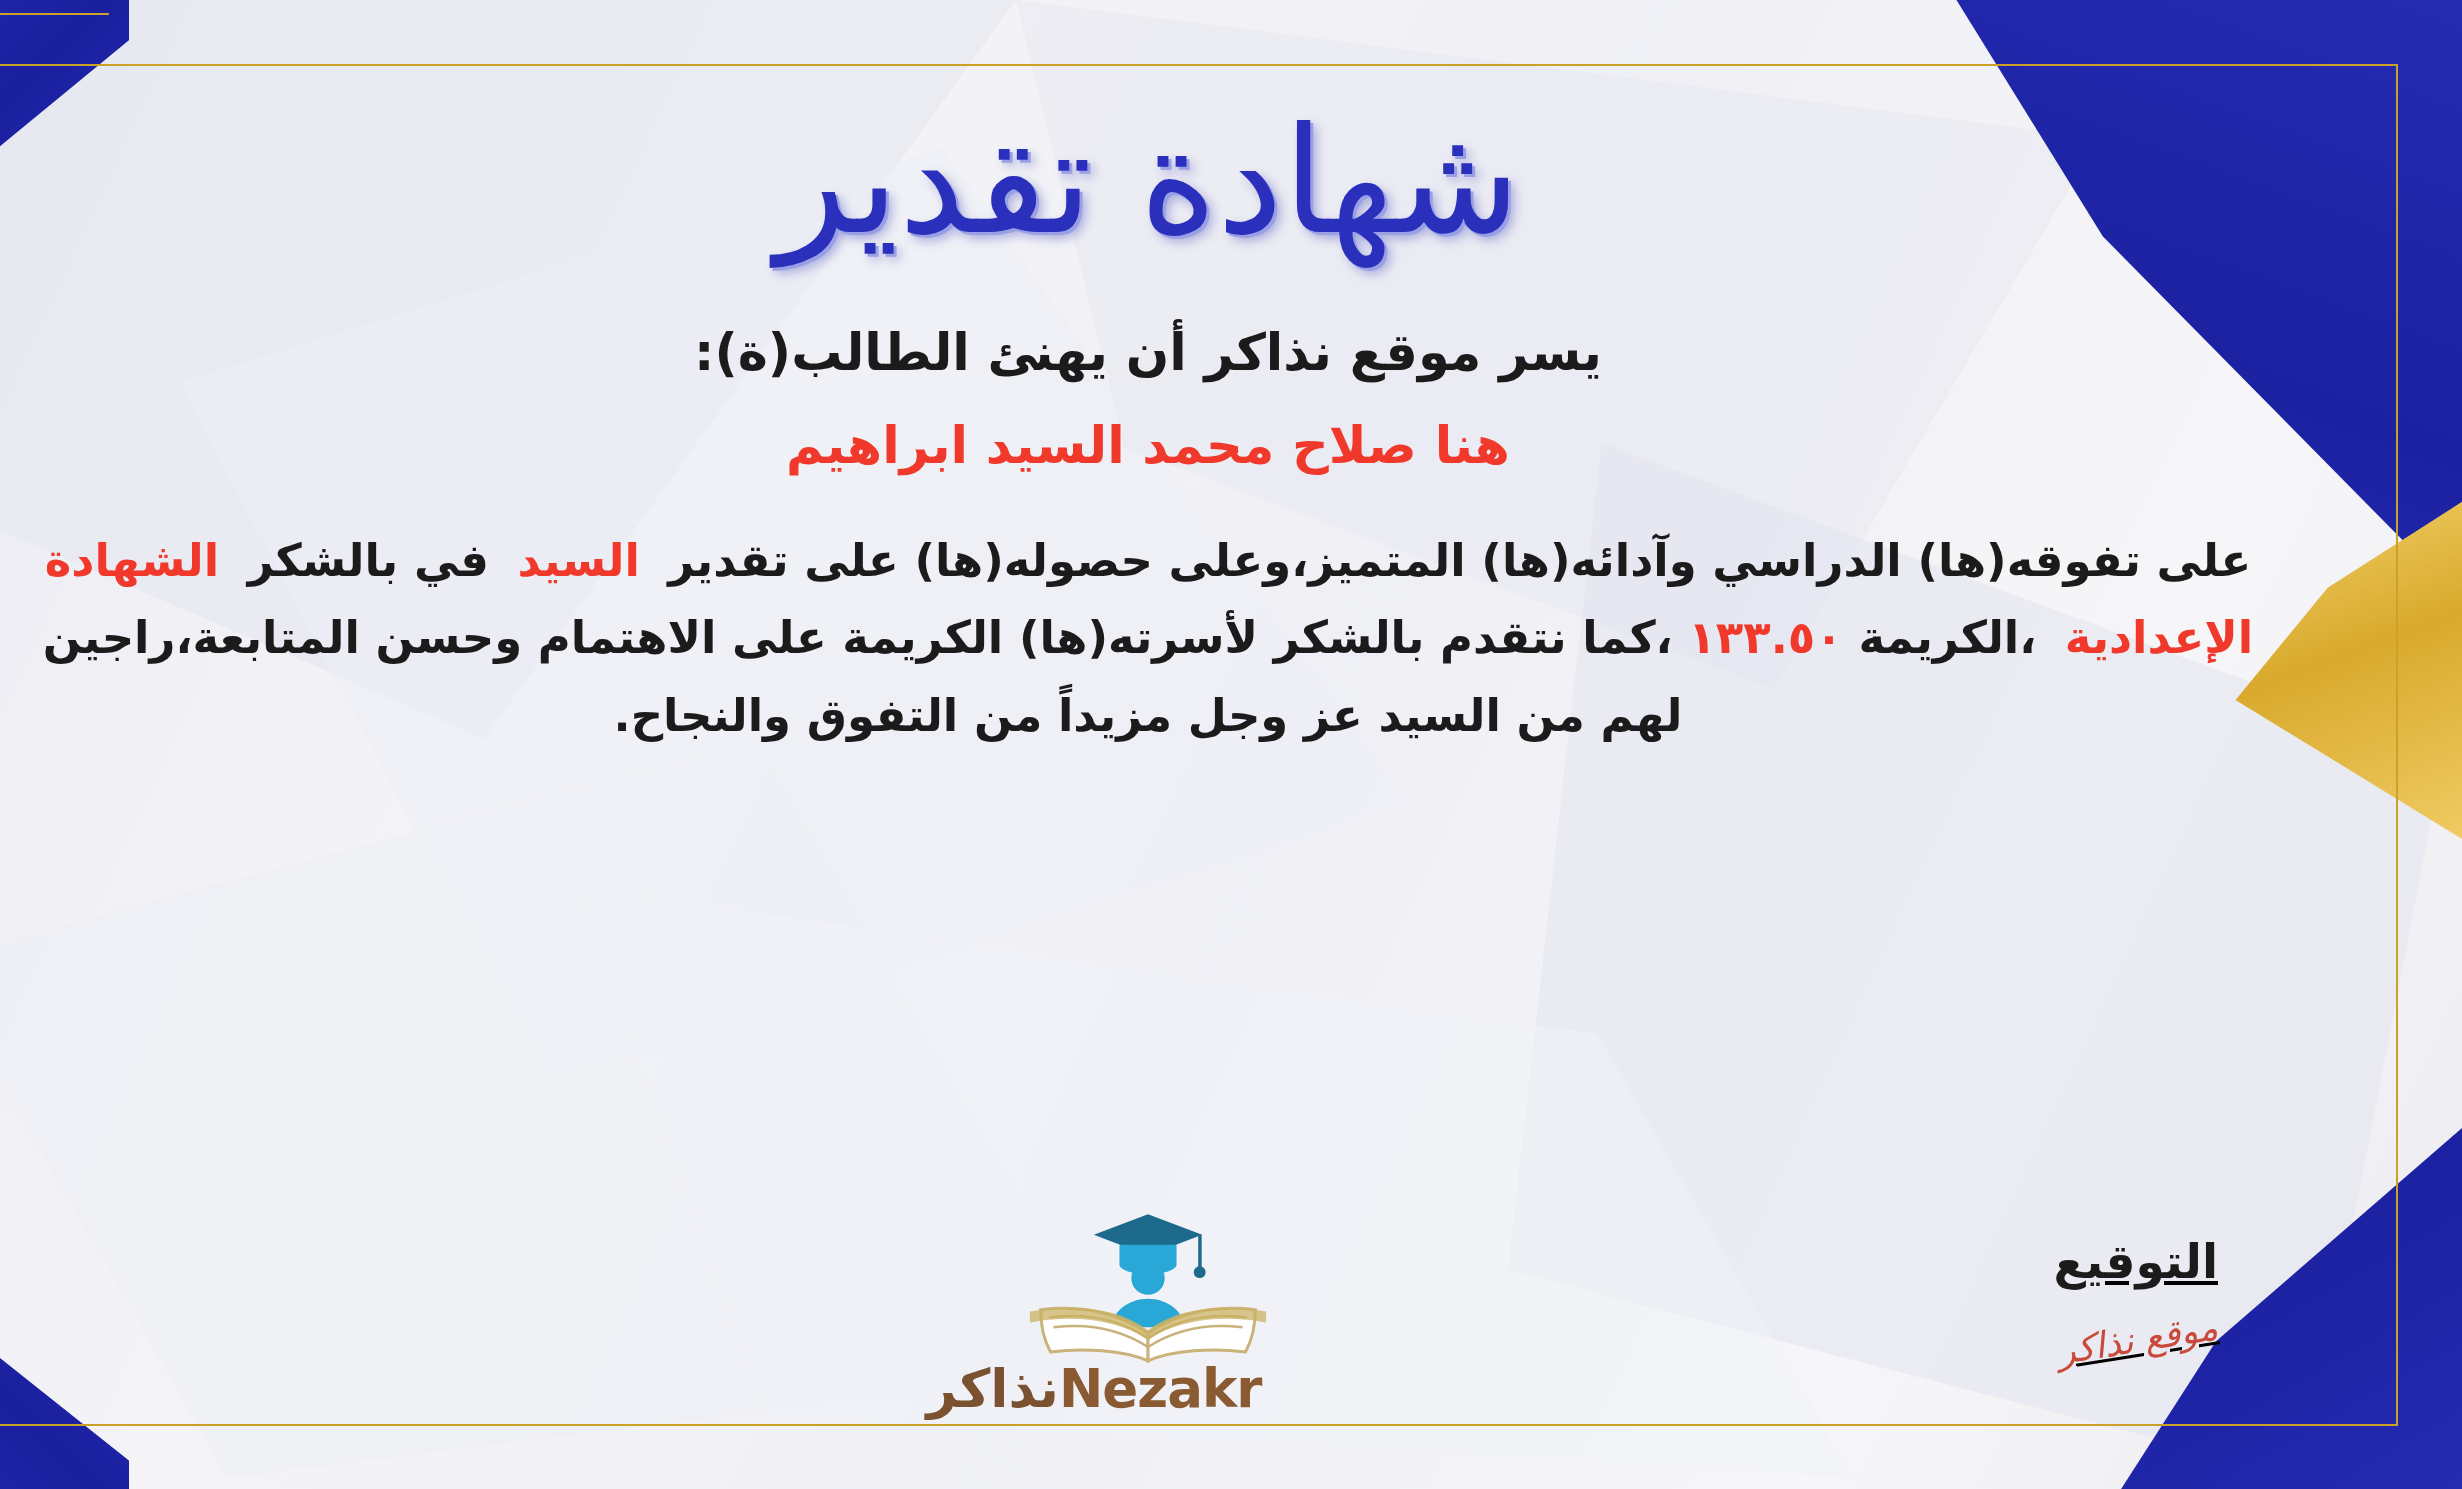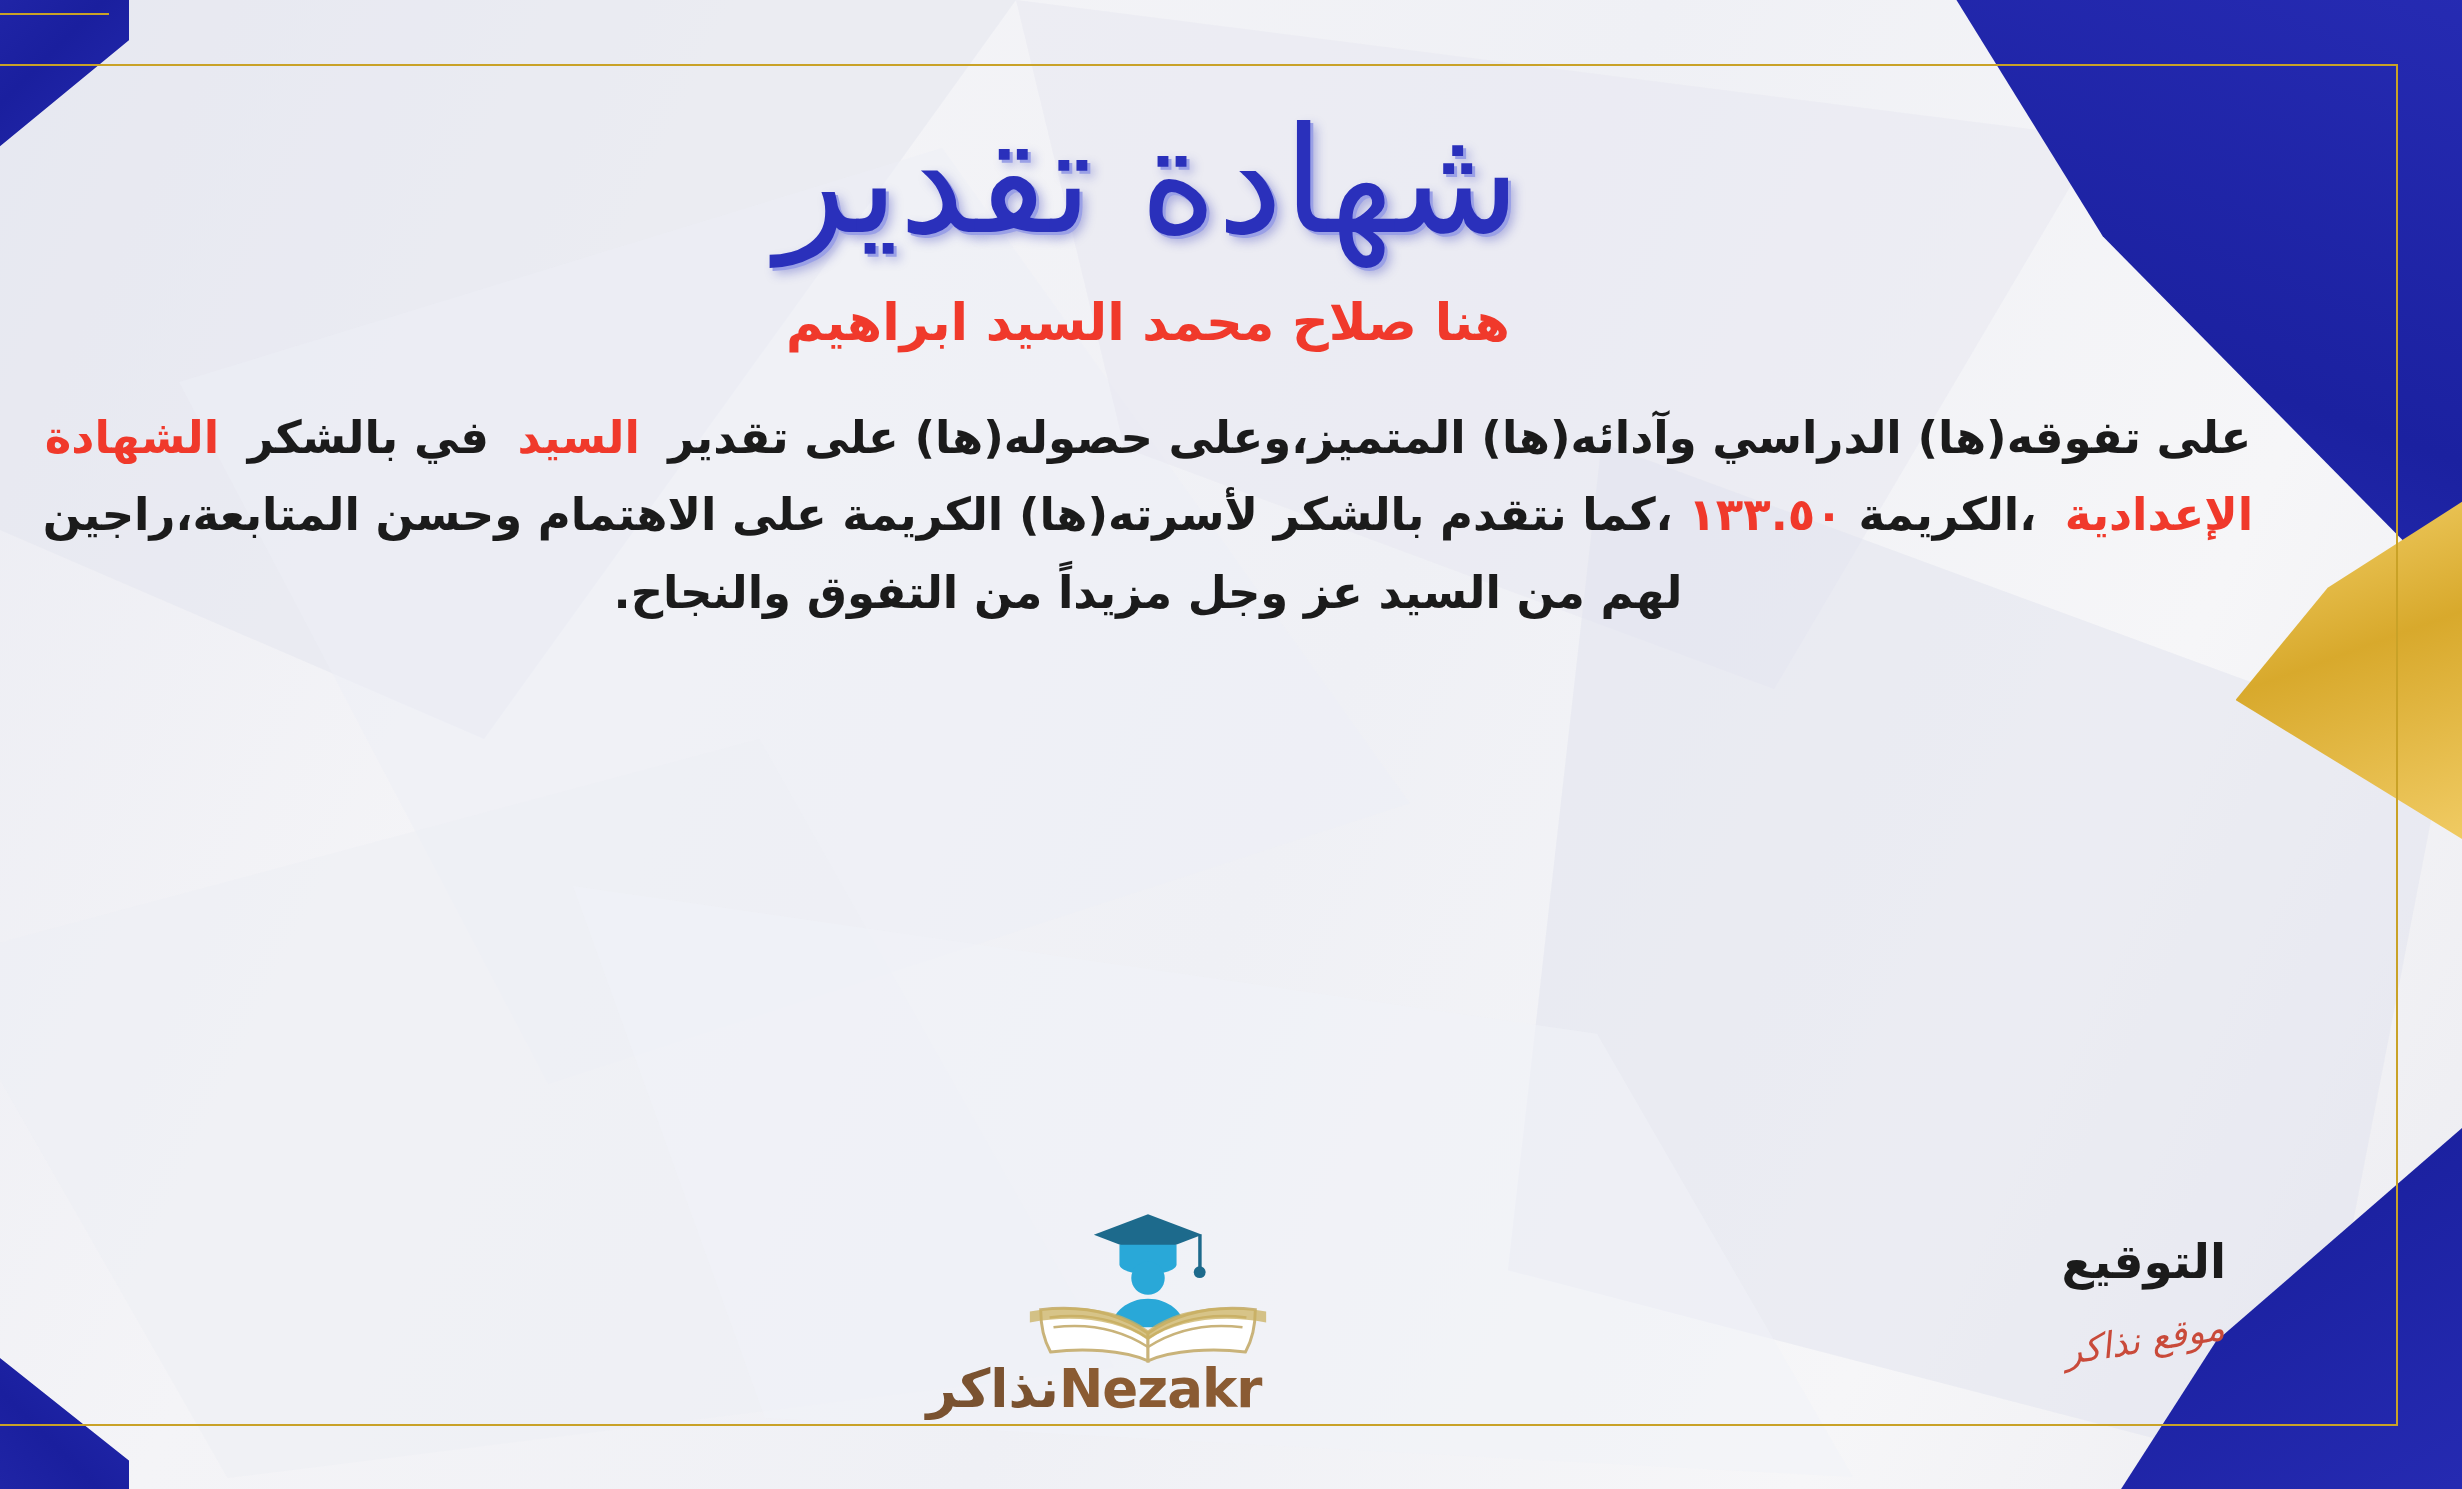--- a/index.html
+++ b/index.html
@@ -209,24 +209,24 @@
   .footer {
     position: absolute;
     left: 0;
     right: 0;
     bottom: 19.7px;
     height: 305px;
   }
 
   .signature-block {
     position: absolute;
-    right: 236px;
+    right: 244px;
     top: 69px;
-    text-align: center;
-    direction: rtl;
+    direction: rtl;
+    text-decoration: underline;
   }
   .signature-label {
     font-size: 47px;
     color: #1b1b1b;
     font-weight: 600;
   }
   .signature-script {
     margin-top: 29.5px;
     font-family: "DejaVu Serif", "Liberation Serif", serif;
     font-size: 36px;
@@ -292,20 +292,21 @@
   <div class="corner corner-br">
     <div class="blue"></div>
   </div>
 
   <div class="gold-frame"></div>
 
   <div class="content">
 
     <div class="title">شهادة تقدير</div>
 
+    <div class="intro">يسر موقع نذاكر أن يهنئ الطالب(ة):</div>
 
     <div class="student-name">هنا صلاح محمد السيد ابراهيم</div>
 
     <div class="body-text">
       <span>على تفوقه(ها) الدراسي وآدائه(ها) المتميز،وعلى حصوله(ها) على تقدير</span>
       <span class="hl">السيد</span>
       <span>في بالشكر</span>
       <span class="hl">الشهادة الإعدادية</span>
       <span>،الكريمة</span>
       <span class="num">١٣٣.٥٠</span>

